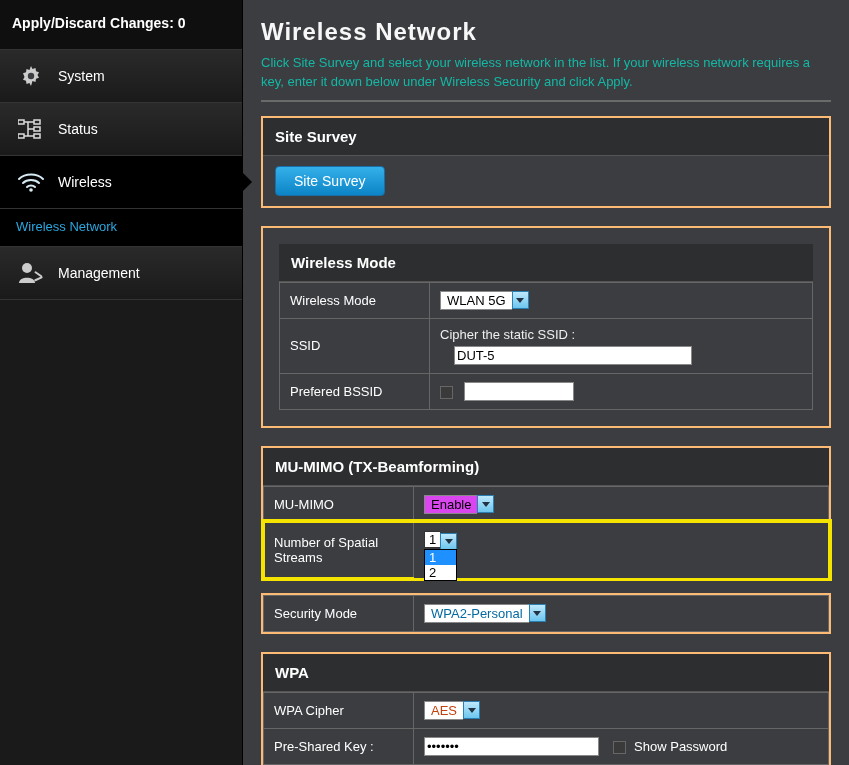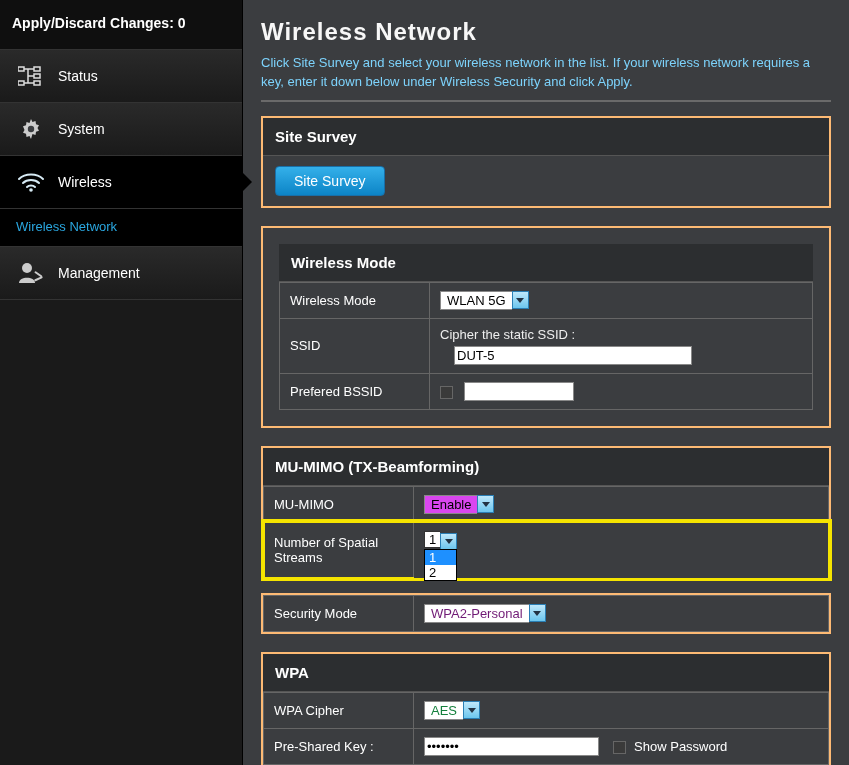--- a/index.html
+++ b/index.html
@@ -65,21 +65,21 @@
   }
   h1 {
     font-size: 24px;
     font-weight: bold;
     letter-spacing: 1px;
     margin-bottom: 8px;
     color: #f7f7f7;
   }
   .desc {
     font-size: 13px;
-    color: #7dd3fc;
+    color: #14b8a6;
     line-height: 1.45;
     margin-bottom: 8px;
   }
   .hr { border-top: 2px solid #6a6a6a; margin: 6px 0 14px 0; }
   .panel {
     border: 2px solid #fdba74;
     margin-bottom: 18px;
     background: #3b3d40;
   }
   .panel-header {
@@ -152,50 +152,50 @@
   .psk-input { width:175px; padding:2px 4px; }
   .chk { width:13px; height:13px; background:#3a3a3a; border:1px solid #666; display:inline-block; vertical-align:middle; }
   .actions { padding: 20px 0 0 0; display:flex; gap: 32px; }
 </style>
 </head>
 <body>
 
 <div class="container">
   <div class="sidebar">
     <div class="apply-discard">Apply/Discard Changes: 0</div>
+
+    <div class="nav-item">
+      <span class="icon-box">
+        <svg width="24" height="24" viewBox="0 0 24 24">
+            <g fill="#ccc">
+              <circle cx="12" cy="12" r="4" fill="#3b3d40"></circle>
+              <path d="M12 2l1.5 3 3-1 .5 3.2 3 1-1.5 2.8 1.5 2.8-3 1-.5 3.2-3-1L12 22l-1.5-3-3 1-.5-3.2-3-1 1.5-2.8L4 9.2l3-1 .5-3.2 3 1z" fill="#ccc"></path>
+              <circle cx="12" cy="12" r="3.2" fill="#3b3d40"></circle>
+            </g>
+          </svg>
+      </span>
+      <span>System</span>
+    </div>
 
     <div class="nav-item">
       <span class="icon-box">
         <svg width="26" height="20" viewBox="0 0 26 20">
             <g stroke="#ddd" stroke-width="1.5" fill="none">
               <rect x="0" y="1" width="6" height="4"></rect>
               <rect x="0" y="15" width="6" height="4"></rect>
               <rect x="16" y="1" width="6" height="4"></rect>
               <rect x="16" y="8" width="6" height="4"></rect>
               <rect x="16" y="15" width="6" height="4"></rect>
               <path d="M6 3 h4 v14 h-4 M10 10 h6 M10 3 h6 M10 17 h6"></path>
             </g>
           </svg>
       </span>
       <span>Status</span>
     </div>
 
-    <div class="nav-item">
-      <span class="icon-box">
-        <svg width="24" height="24" viewBox="0 0 24 24">
-            <g fill="#ccc">
-              <circle cx="12" cy="12" r="4" fill="#3b3d40"></circle>
-              <path d="M12 2l1.5 3 3-1 .5 3.2 3 1-1.5 2.8 1.5 2.8-3 1-.5 3.2-3-1L12 22l-1.5-3-3 1-.5-3.2-3-1 1.5-2.8L4 9.2l3-1 .5-3.2 3 1z" fill="#ccc"></path>
-              <circle cx="12" cy="12" r="3.2" fill="#3b3d40"></circle>
-            </g>
-          </svg>
-      </span>
-      <span>System</span>
-    </div>
-
     <div class="nav-item active">
       <span class="icon-box">
         <svg width="28" height="20" viewBox="0 0 28 20">
             <g fill="none" stroke="#d6eaf4" stroke-width="2" stroke-linecap="round">
               <path d="M2 7 C8 1 20 1 26 7"></path>
               <path d="M6 11 C10 7 18 7 22 11"></path>
               <path d="M10 15 C12 13 16 13 18 15"></path>
             </g>
             <circle cx="14" cy="18" r="1.8" fill="#d6eaf4"></circle>
           </svg>
@@ -304,42 +304,42 @@
         </table>
     </div>
 
     <div class="panel" style="margin-top:-6px">
       <table class="form">
         <tbody>
             <tr>
           <td class="label">Security Mode</td>
           <td>
             <span class="select-wrap">
-              <span style="background:#fff;color:#701a75;padding:1px 6px;border:1px solid #888;border-right:none;min-width:94px;display:inline-block">WPA2-Personal</span>
+              <span style="background:#fff;color:#0369a1;padding:1px 6px;border:1px solid #888;border-right:none;min-width:94px;display:inline-block">WPA2-Personal</span>
               <span class="select-btn">
                     <svg width="8" height="5">
                       <path d="M0 0 L8 0 L4 5 Z" fill="#234"></path>
                     </svg>
                   </span>
             </span>
           </td>
         </tr>
       </tbody>
         </table>
     </div>
 
     <div class="panel">
       <div class="panel-header">WPA</div>
       <table class="form">
         <tbody>
             <tr>
           <td class="label">WPA Cipher</td>
           <td>
             <span class="select-wrap">
-              <span style="background:#fff;color:#15803d;padding:1px 6px;border:1px solid #888;border-right:none;min-width:28px;display:inline-block">AES</span>
+              <span style="background:#fff;color:#c2410c;padding:1px 6px;border:1px solid #888;border-right:none;min-width:28px;display:inline-block">AES</span>
               <span class="select-btn">
                     <svg width="8" height="5">
                       <path d="M0 0 L8 0 L4 5 Z" fill="#234"></path>
                     </svg>
                   </span>
             </span>
           </td>
         </tr>
         <tr>
           <td class="label">Pre-Shared Key :</td>

